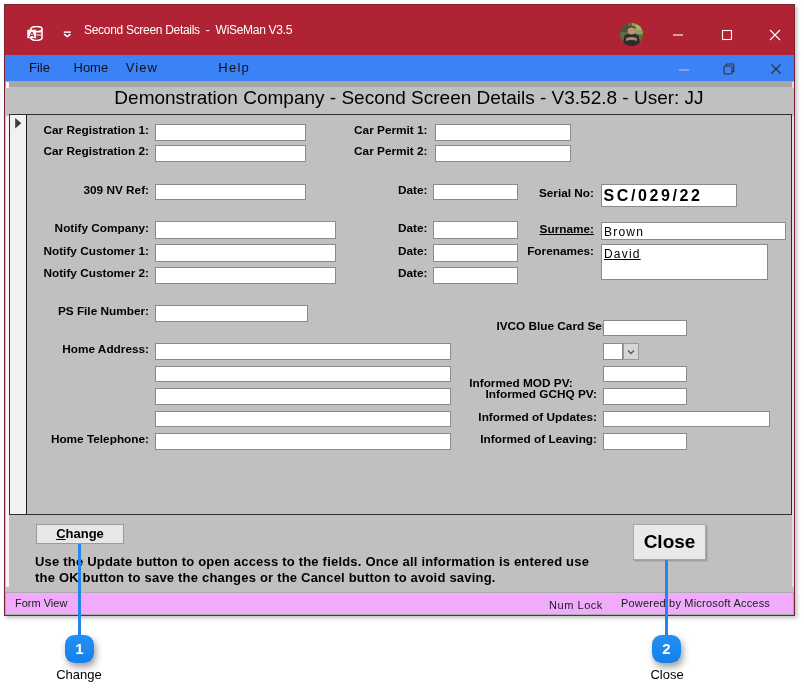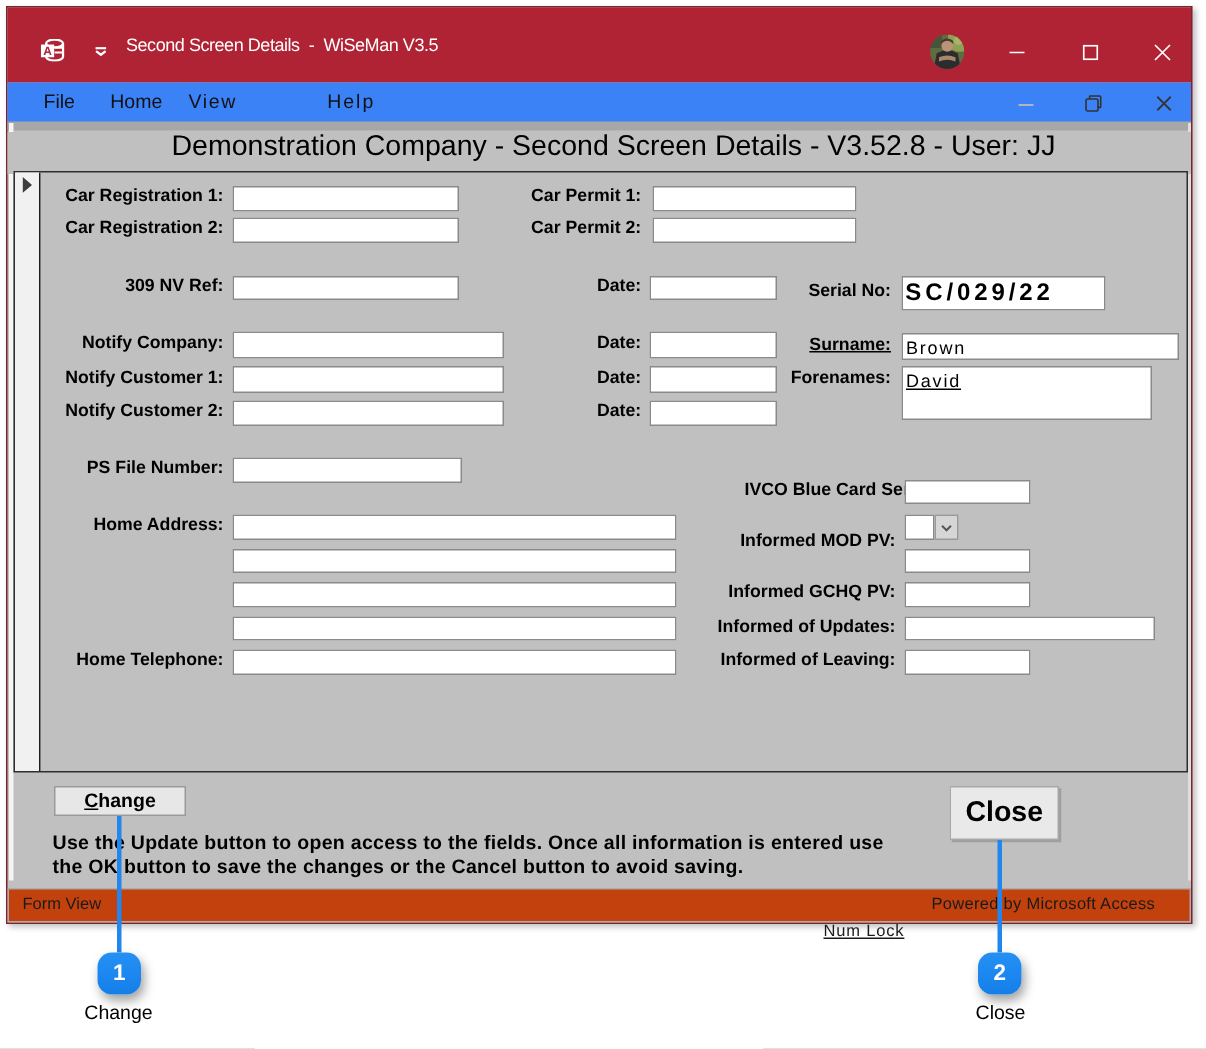--- a/index.html
+++ b/index.html
@@ -19,21 +19,21 @@
 .box{background:#fff;border:1px solid #8a8a8a;box-sizing:border-box;}
 .val{font-size:12px;letter-spacing:1.2px;color:#000;padding:1px 0 0 2px;}
 #titletext{left:79px;top:0;height:50px;line-height:50px;color:#fff;font-size:12px;letter-spacing:-0.3px;}
 .mi{font-size:13px;color:#111;}
 #changebtn{left:31px;top:519px;width:88px;height:20px;background:#e7e7e7;border:1px solid #9a9a9a;
            text-align:center;font-weight:bold;font-size:13px;line-height:18px;box-sizing:border-box;}
 #closebtn{left:628px;top:519px;width:73px;height:36px;background:#e9e9e9;border:1px solid #a8a8a8;
           text-align:center;font-weight:bold;font-size:19px;line-height:33px;box-sizing:border-box;
           box-shadow:1.5px 1.5px 0 rgba(110,110,110,0.4);}
 #instr{left:30px;top:549px;width:620px;font-weight:bold;font-size:13px;letter-spacing:0.2px;line-height:16px;color:#000;}
-#statusbar{left:0;top:587px;width:789px;height:23px;background:#c2410c;border:1px solid #ababab;
+#statusbar{left:0;top:587px;width:789px;height:23px;background:#f0abfc;border:1px solid #ababab;
            font-size:11px;color:#1a1a1a;box-sizing:border-box;}
 .callout{width:29px;height:28px;border-radius:9.5px;background:linear-gradient(#2490f5,#157fe8);
          color:#fff;font-weight:bold;font-size:15px;text-align:center;line-height:28px;
          box-shadow:2px 4px 7px rgba(0,0,0,0.38);}
 .cline{width:2.5px;background:#2186f0;}
 .clbl{font-size:13px;color:#000;text-align:center;}
 </style>
 </head>
 <body>
 <div class="abs" id="win">
@@ -148,21 +148,21 @@
   <div class="abs box" style="left:427.5px;top:261.5px;width:85.5px;height:17.6px;"></div>
 
   <div class="abs lbl" style="left:455px;top:179.2px;width:134px;line-height:22.6px;text-align:right;">Serial No:</div>
   <div class="abs lbl" style="left:455px;top:216.7px;width:134px;line-height:18px;text-decoration:underline;">Surname:</div>
   <div class="abs lbl" style="left:455px;top:238.6px;width:134px;line-height:18px;">Forenames:</div>
   <div class="abs box" style="left:596px;top:179.2px;width:136px;height:22.6px;font-weight:bold;font-size:16px;letter-spacing:2.6px;line-height:21px;padding-left:1.5px;">SC/029/22</div>
   <div class="abs box val" style="left:596px;top:216.7px;width:185px;height:18px;line-height:16px;">Brown</div>
   <div class="abs box val" style="left:596px;top:238.6px;width:166.8px;height:36px;line-height:16px;text-decoration:underline;">David</div>
 
   <div class="abs lbl" style="left:460px;top:315px;width:152px;line-height:16px;">IVCO Blue Card Sent:</div>
-  <div class="abs lbl" style="left:440px;top:349px;width:152px;line-height:16.5px;">Informed MOD PV:</div>
+  <div class="abs lbl" style="left:440px;top:372px;width:152px;line-height:16.5px;text-align:center;">Informed MOD PV:</div>
   <div class="abs lbl" style="left:440px;top:383.1px;width:152px;line-height:16.5px;">Informed GCHQ PV:</div>
   <div class="abs lbl" style="left:440px;top:405.5px;width:152px;line-height:16.5px;">Informed of Updates:</div>
   <div class="abs lbl" style="left:440px;top:428.4px;width:152px;line-height:16.5px;">Informed of Leaving:</div>
 
   <div class="abs box" style="left:598px;top:315px;width:84px;height:16px;"></div>
   <div class="abs box" style="left:598px;top:338.3px;width:20px;height:16.5px;"></div>
   <div class="abs" style="left:618px;top:338.3px;width:16px;height:16.5px;background:#d6d6d6;border:1px solid #9a9a9a;box-sizing:border-box;">
     <svg width="14" height="14" viewBox="0 0 14 14" style="display:block;margin-top:1px;">
       <path d="M4 5.5 L7 8.5 L10 5.5" fill="none" stroke="#555" stroke-width="1.3"></path>
     </svg>
@@ -171,21 +171,21 @@
   <div class="abs box" style="left:598px;top:383.1px;width:84px;height:16.5px;"></div>
   <div class="abs box" style="left:598px;top:405.5px;width:167px;height:16.5px;"></div>
   <div class="abs box" style="left:598px;top:428.4px;width:84px;height:16.5px;"></div>
 
   <div class="abs" id="changebtn"><span style="text-decoration:underline">C</span>hange</div>
   <div class="abs" id="instr">Use the Update button to open access to the fields. Once all information is entered use<br>the OK button to save the changes or the Cancel button to avoid saving.</div>
   <div class="abs" id="closebtn">Close</div>
 
   <div class="abs" id="statusbar">
     <div class="abs" style="left:9px;top:4px;">Form View</div>
-    <div class="abs" style="left:543px;top:22px;letter-spacing:0.55px;text-decoration:underline;">Num Lock</div>
+    <div class="abs" style="left:543px;top:6px;letter-spacing:0.55px;">Num Lock</div>
     <div class="abs" style="left:615px;top:4px;letter-spacing:0.2px;">Powered by Microsoft Access</div>
   </div>
 </div>
 
 <div class="abs cline" style="left:78.2px;top:543.5px;height:91px;"></div>
 <div class="abs cline" style="left:665.3px;top:559.5px;height:75px;"></div>
 <div class="abs callout" style="left:65px;top:634.5px;">1</div>
 <div class="abs callout" style="left:652px;top:634.5px;">2</div>
 <div class="abs clbl" style="left:49px;top:666.5px;width:60px;">Change</div>
 <div class="abs clbl" style="left:637px;top:666.5px;width:60px;">Close</div>

